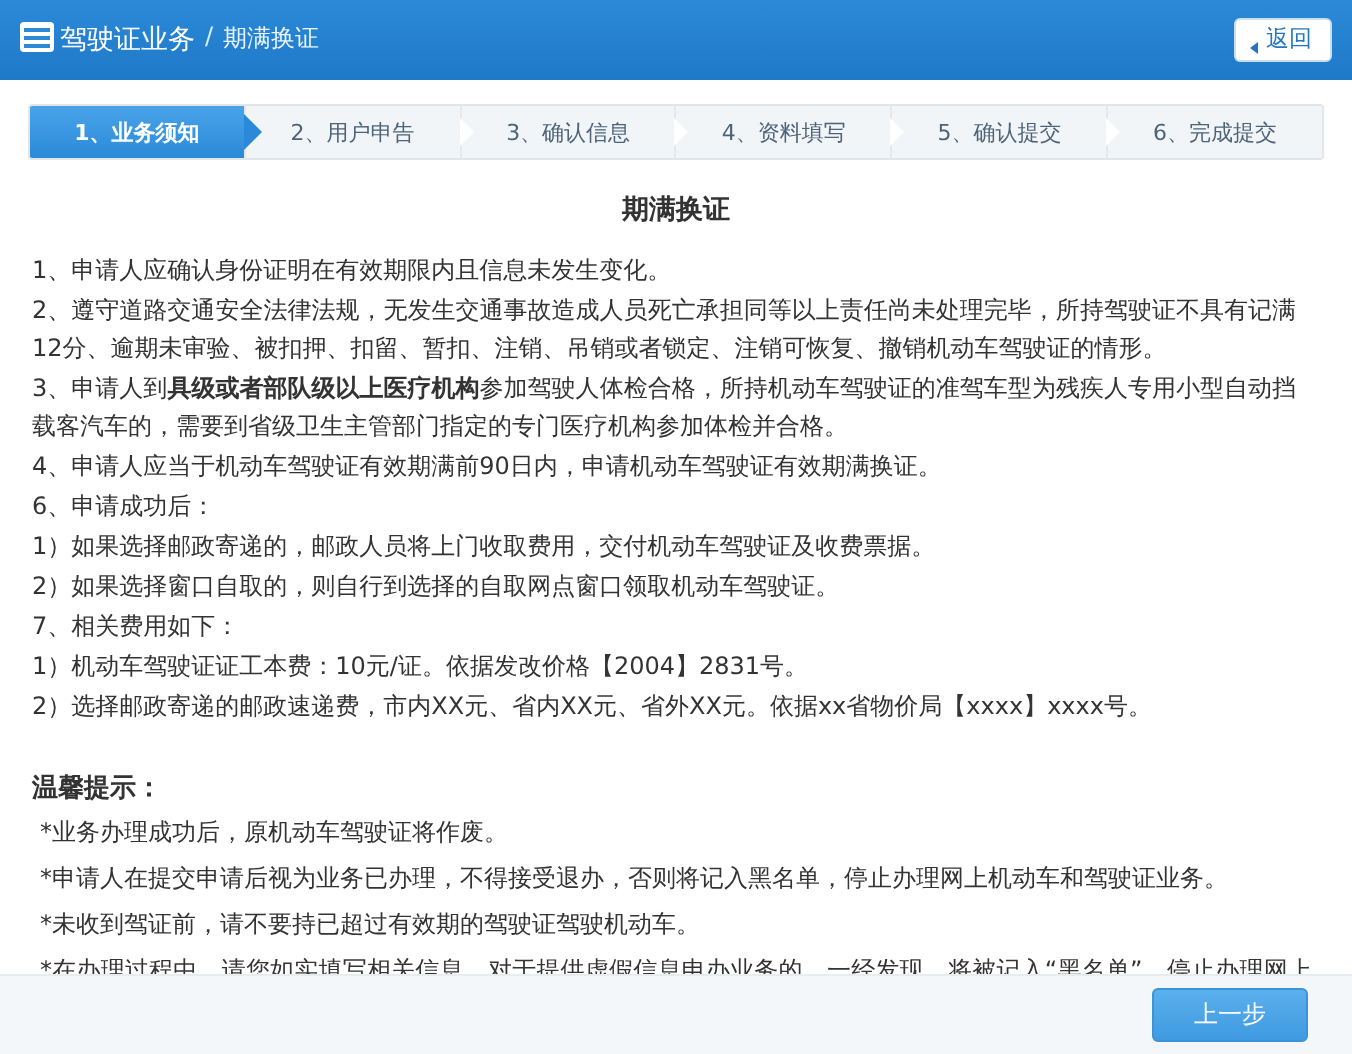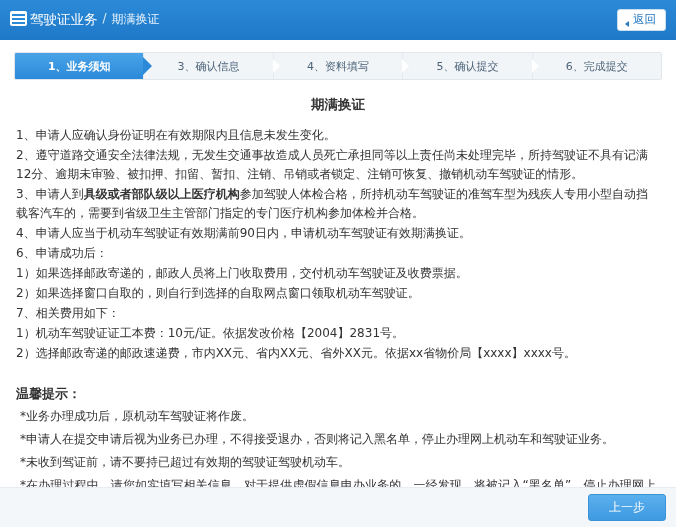--- a/index.html
+++ b/index.html
@@ -208,21 +208,21 @@
     left: 0;
     bottom: 0;
     width: 676px;
     height: 40px;
     background: #f4f7fa;
     border-top: 1px solid #e6ecf1;
     display: flex;
     align-items: center;
     justify-content: flex-end;
     gap: 10px;
-    padding-right: 10px;
+    padding-right: 22px;
     box-sizing: border-box;
   }
   .btn {
     min-width: 52px;
     padding: 4px 12px;
     font-size: 12px;
     color: #fff;
     background: linear-gradient(to bottom, #5bb0ee, #3f9ae0);
     border: 1px solid #3b93d8;
     border-radius: 3px;
@@ -251,20 +251,23 @@
       <span>返回</span>
     </div>
   </div>
 
   <div class="steps-wrap">
     <div class="steps">
       <div class="step active">
         <span>1、业务须知</span>
       </div>
       <div class="step">
+        <span>2、用户申告</span>
+      </div>
+      <div class="step">
         <span>3、确认信息</span>
       </div>
       <div class="step">
         <span>4、资料填写</span>
       </div>
       <div class="step">
         <span>5、确认提交</span>
       </div>
       <div class="step">
         <span>6、完成提交</span>

